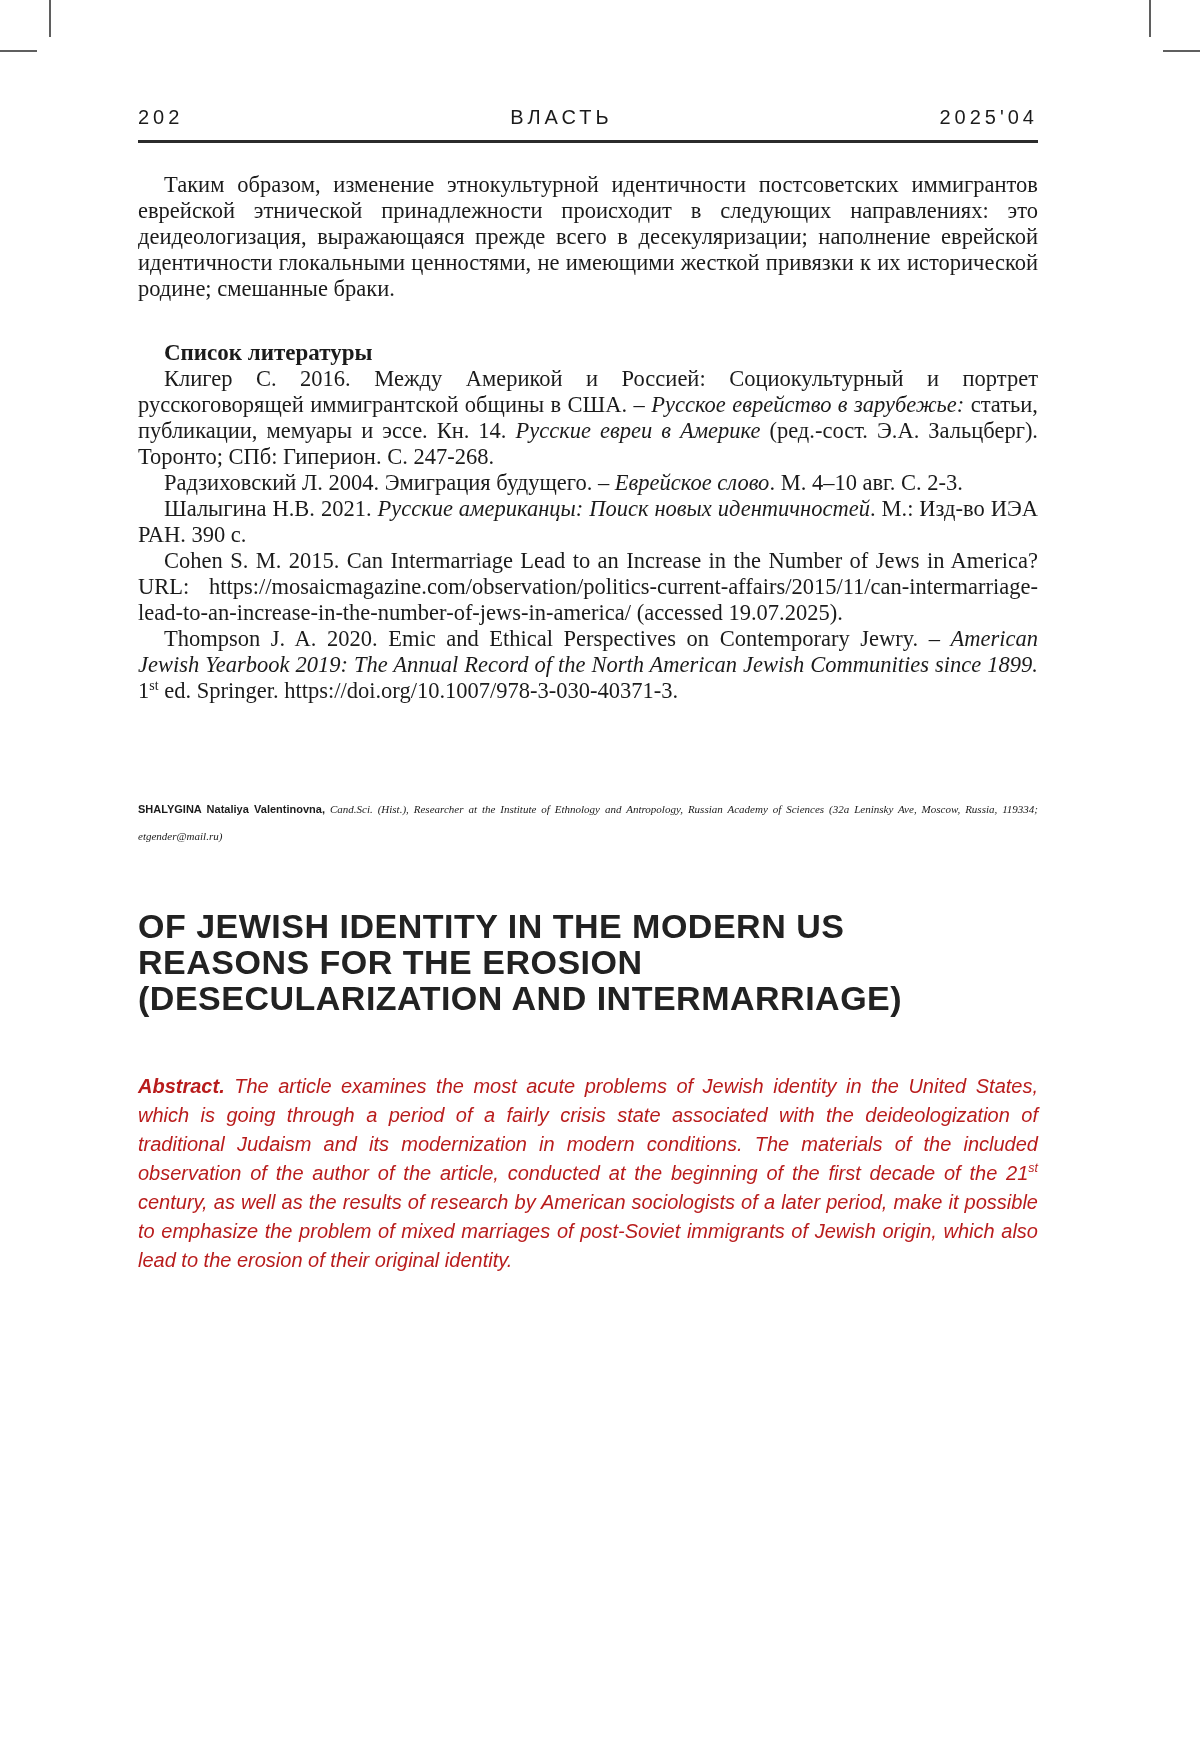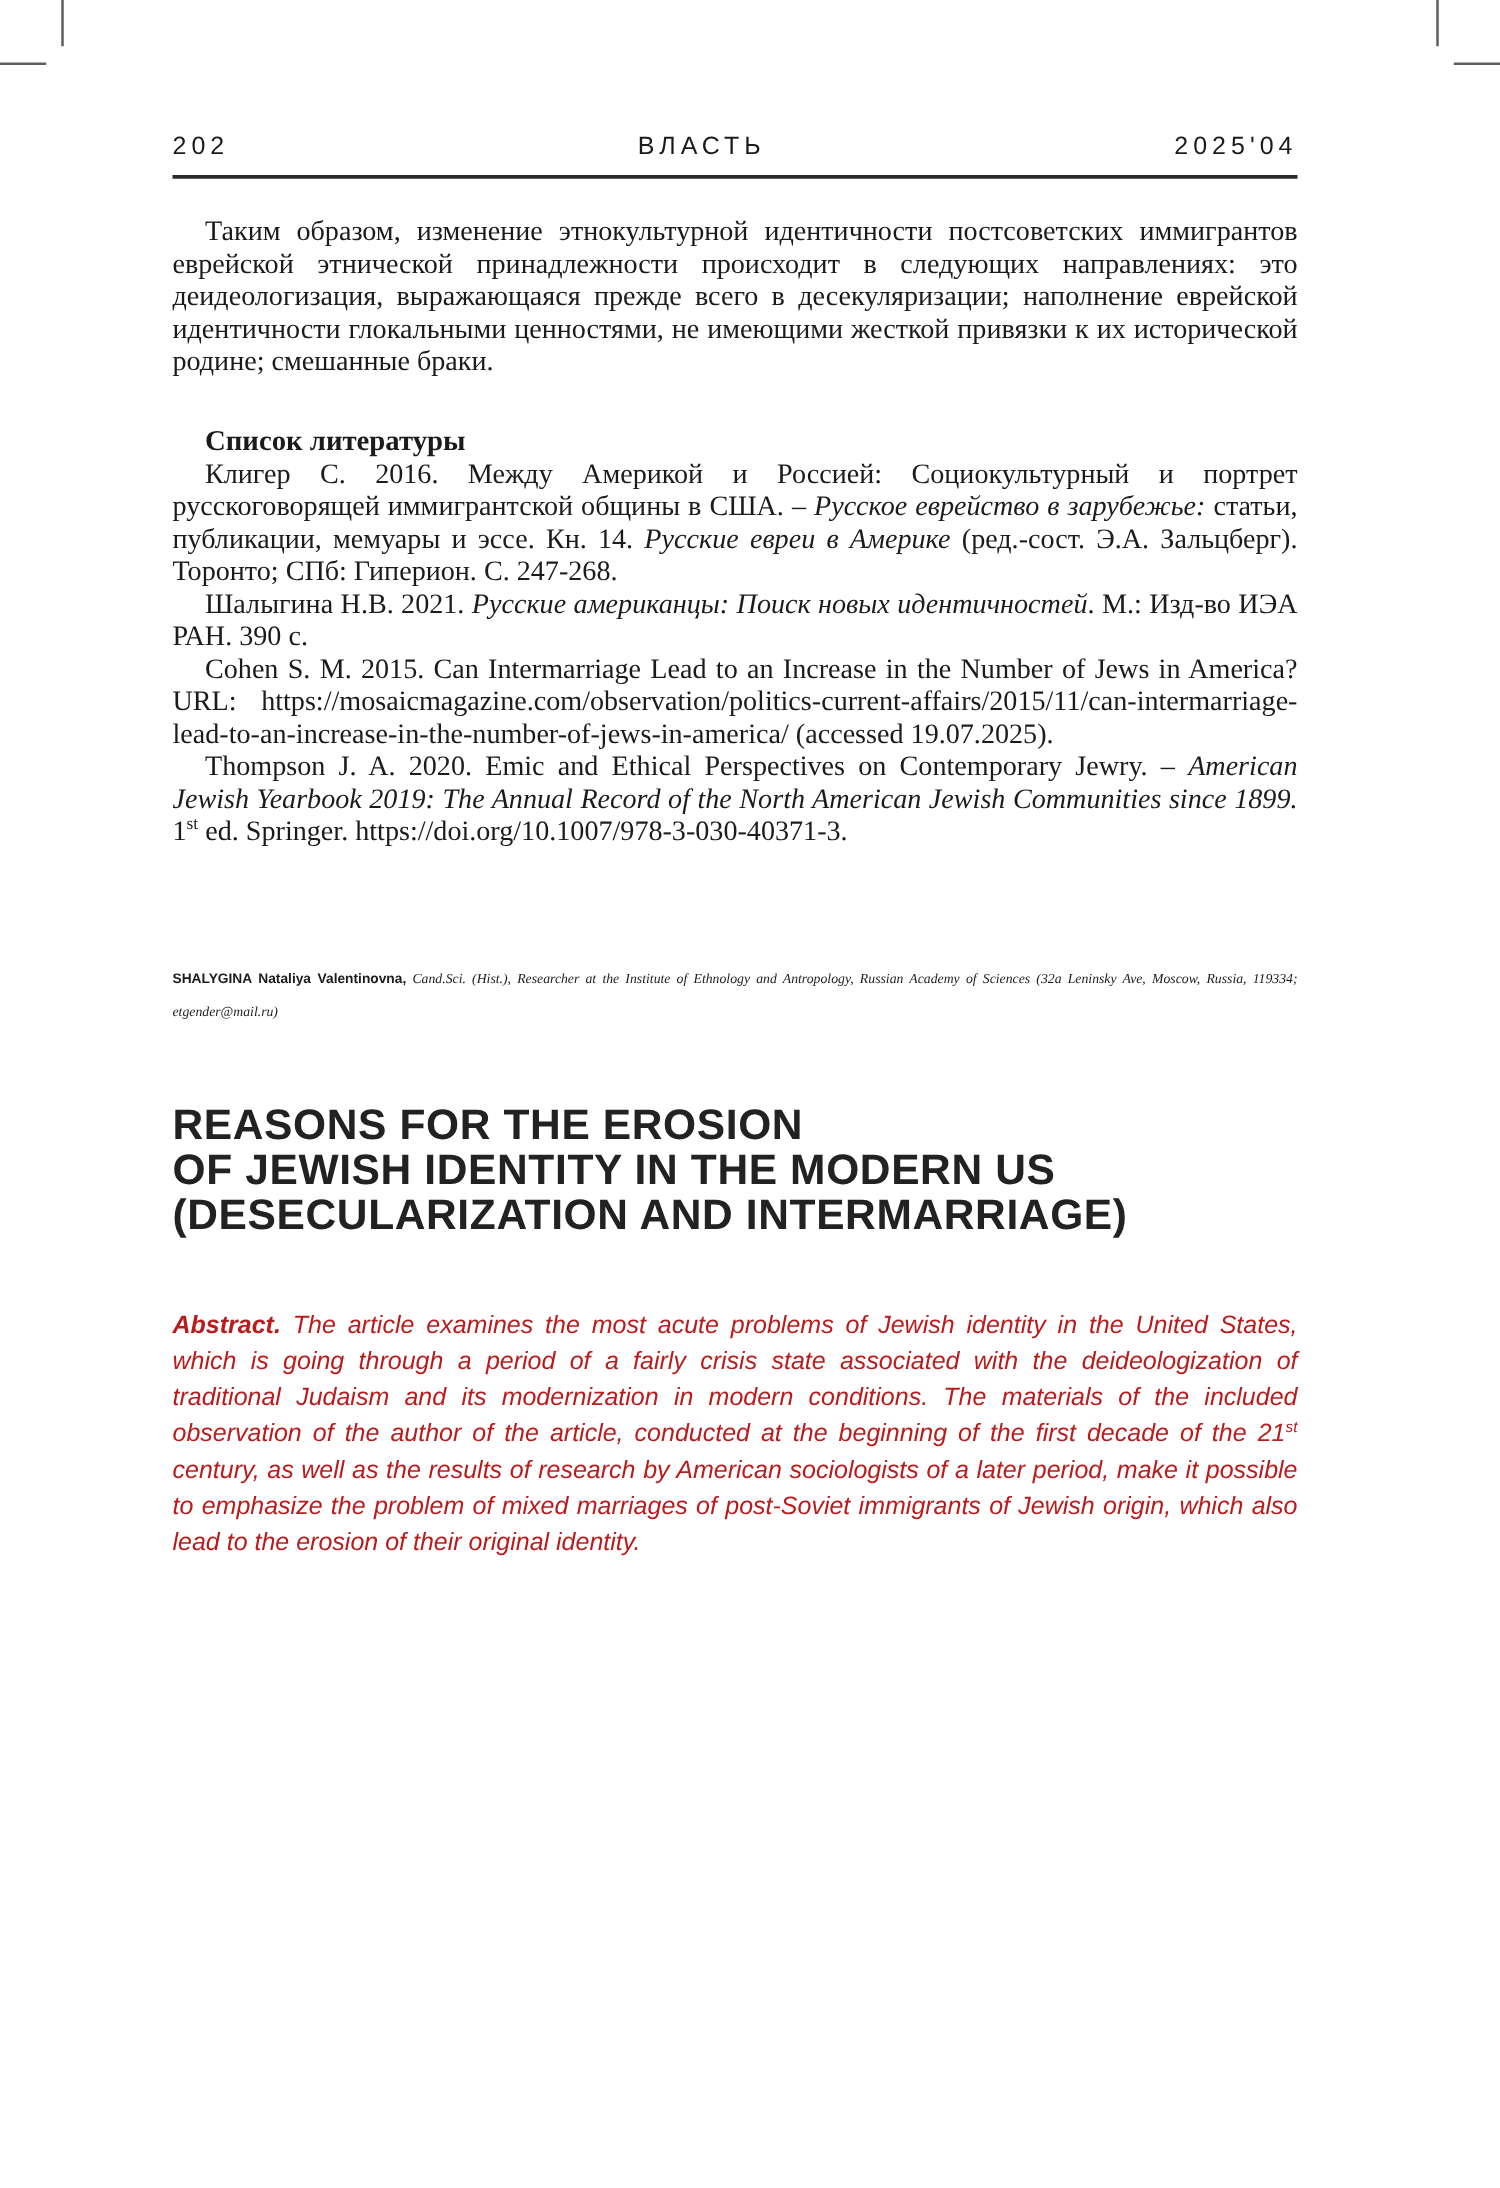--- a/index.html
+++ b/index.html
@@ -98,28 +98,29 @@
     <span>2025'04</span>
   </header>
 
   <main class="content">
 
     <p class="body-p indent"><span>Таким образом, изменение этнокультурной идентичности постсоветских иммигрантов еврейской этнической принадлежности происходит в следующих направлениях: это деидеологизация, выражающаяся прежде всего в десекуляризации; наполнение еврейской идентичности глокальными ценностями, не имеющими жесткой привязки к их исторической родине; смешанные браки.</span></p>
 
     <p class="lit-heading">Список литературы</p>
 
     <p class="ref indent"><span>Клигер С. 2016. Между Америкой и Россией: Социокультурный и портрет русскоговорящей иммигрантской общины в США. – </span><span class="it">Русское еврейство в зарубежье:</span><span> статьи, публикации, мемуары и эссе. Кн. 14. </span><span class="it">Русские евреи в Америке</span><span> (ред.-сост. Э.А. Зальцберг). Торонто; СПб: Гиперион. С. 247-268.</span></p>
+    <p class="ref indent"><span>Радзиховский Л. 2004. Эмиграция будущего. – </span><span class="it">Еврейское слово</span><span>. М. 4–10 авг. С. 2-3.</span></p>
     <p class="ref indent"><span>Шалыгина Н.В. 2021. </span><span class="it">Русские американцы: Поиск новых идентичностей</span><span>. М.: Изд-во ИЭА РАН. 390 с.</span></p>
     <p class="ref indent"><span>Cohen S. M. 2015. Can Intermarriage Lead to an Increase in the Number of Jews in America? URL: https://mosaicmagazine.com/observation/politics-current-affairs/2015/11/can-intermarriage-lead-to-an-increase-in-the-number-of-jews-in-america/ (accessed 19.07.2025).</span></p>
     <p class="ref indent"><span>Thompson J. A. 2020. Emic and Ethical Perspectives on Contemporary Jewry. – </span><span class="it">American Jewish Yearbook 2019: The Annual Record of the North American Jewish Communities since 1899.</span><span> 1</span><sup>st</sup><span> ed. Springer. https://doi.org/10.1007/978-3-030-40371-3.</span></p>
 
     <div class="author-note"><span class="bd sans">SHALYGINA Nataliya Valentinovna,</span><span class="it"> Cand.Sci. (Hist.), Researcher at the Institute of Ethnology and Antropology, Russian Academy of Sciences (32a Leninsky Ave, Moscow, Russia, 119334; etgender@mail.ru)</span></div>
 
     <h1 class="title">
+      <span>OF JEWISH IDENTITY IN THE MODERN US</span>
       <span>REASONS FOR THE EROSION</span>
-      <span>OF JEWISH IDENTITY IN THE MODERN US</span>
       <span>(DESECULARIZATION AND INTERMARRIAGE)</span>
     </h1>
 
     <div class="abstract"><span class="it bd">Abstract.</span><span class="it"> The article examines the most acute problems of Jewish identity in the United States, which is going through a period of a fairly crisis state associated with the deideologization of traditional Judaism and its modernization in modern conditions. The materials of the included observation of the author of the article, conducted at the beginning of the first decade of the 21</span><sup class="it">st</sup><span class="it"> century, as well as the results of research by American sociologists of a later period, make it possible to emphasize the problem of mixed marriages of post-Soviet immigrants of Jewish origin, which also lead to the erosion of their original identity.</span></div>
 
   </main>
 </div>
 
 </body></html>

